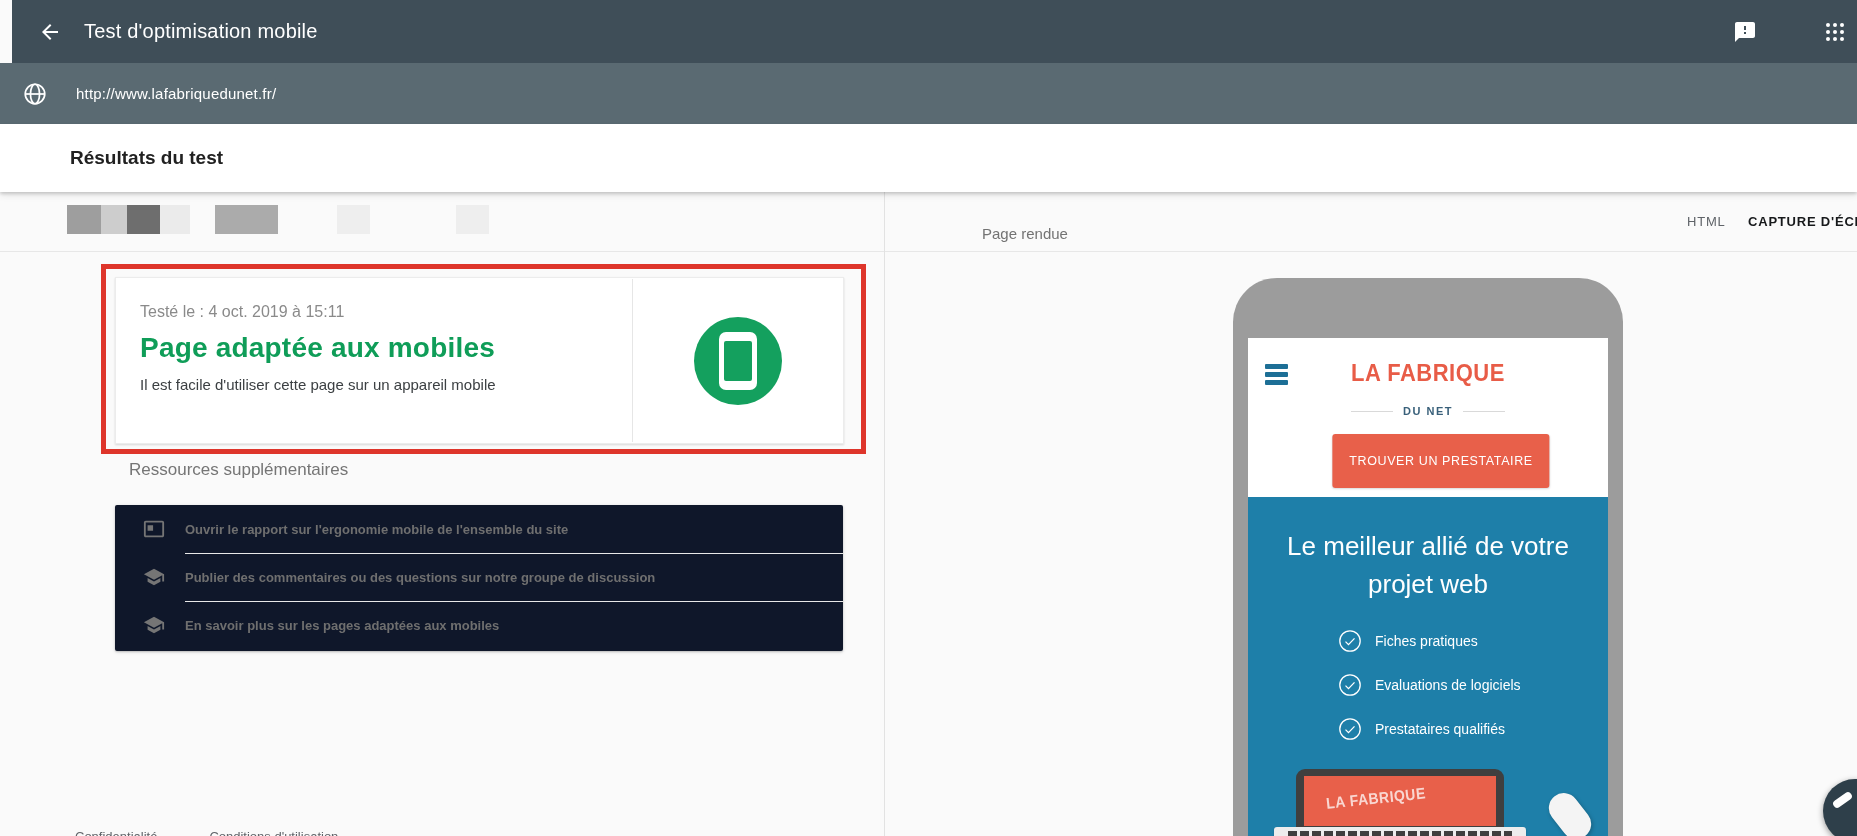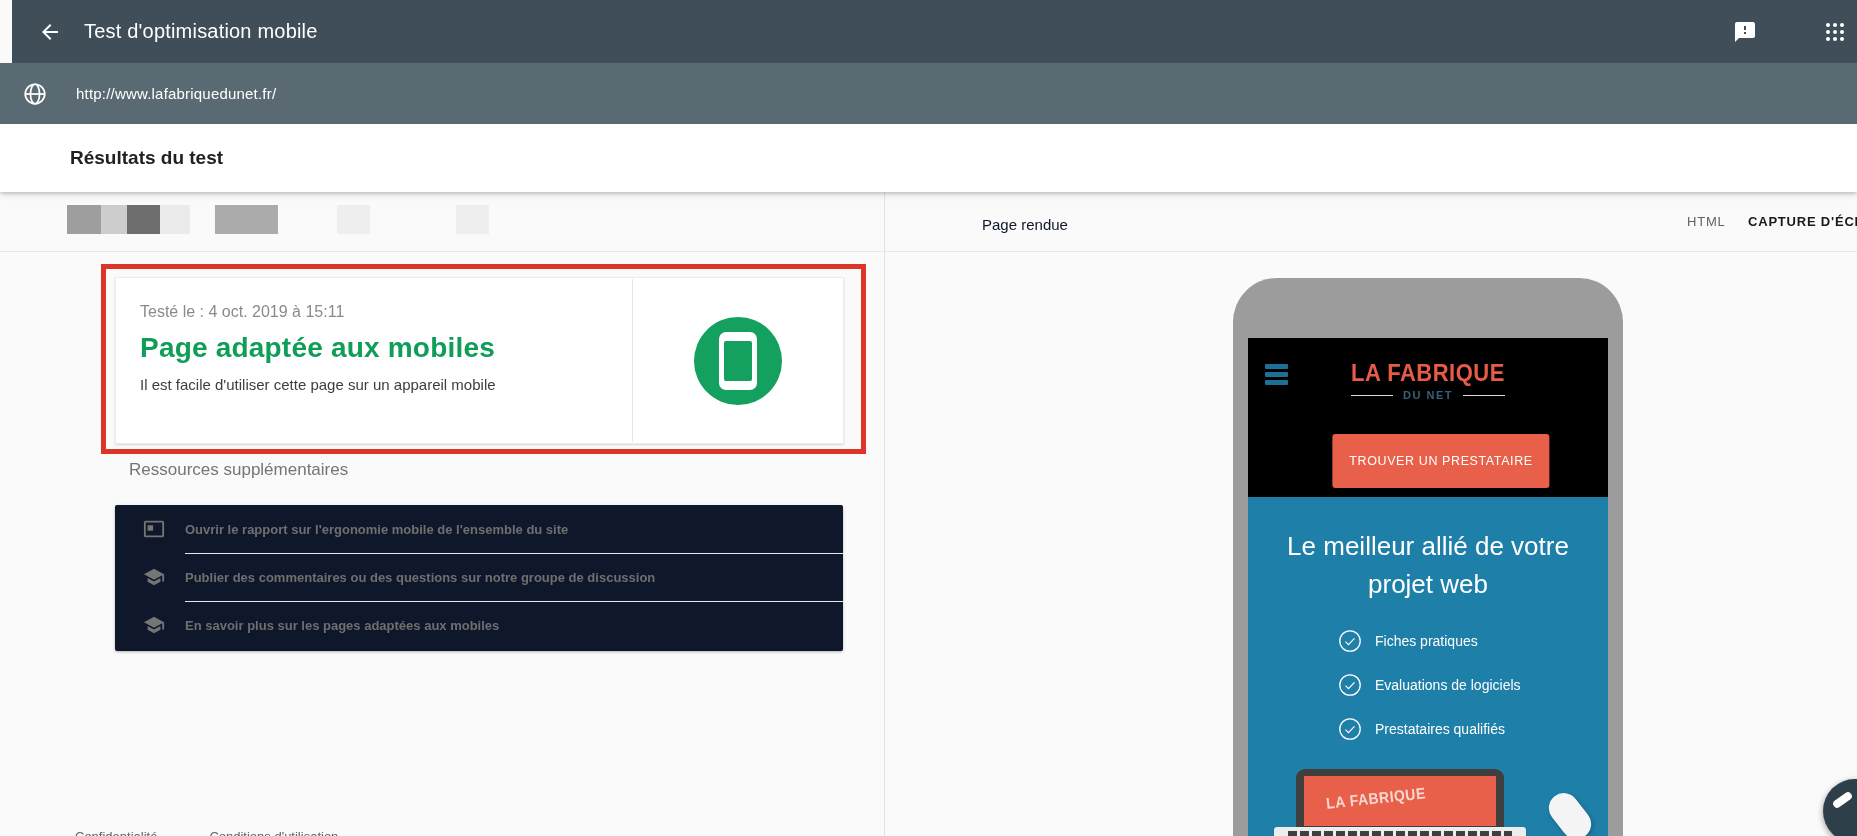--- a/index.html
+++ b/index.html
@@ -48,32 +48,32 @@
   .resources-card{position:absolute;left:115px;top:505px;width:728px;height:146px;background:#0f172a;
     border-radius:2px;box-shadow:0 1px 2px rgba(0,0,0,.2),0 1px 4px rgba(0,0,0,.1);font-weight:bold;}
   .res-row{height:48px;display:flex;align-items:center;cursor:pointer;position:relative;}
   .res-row + .res-row::before{content:"";position:absolute;left:70px;right:0;top:0;height:1px;background:#e8e8e8;}
   .res-icon{width:24px;margin-left:27px;display:flex;align-items:center;justify-content:center;}
   .res-label{font-size:13px;color:#6f6f6f;margin-left:19px;}
   
   .footer{position:absolute;left:75px;top:829px;font-size:13px;color:#5f6368;white-space:nowrap;}
   .footer a{color:#5f6368;text-decoration:none;margin-right:52px;cursor:pointer;}
   
-  .preview-label{position:absolute;left:982px;top:216px;font-size:15px;color:#0f172a;}
+  .preview-label{position:absolute;left:982px;top:225px;font-size:15px;color:#737373;}
   .tab{position:absolute;top:214px;font-size:13px;letter-spacing:.8px;white-space:nowrap;cursor:pointer;}
   .tab-html{left:1652px;color:#5f6368;margin-left:35px;}
   .tab-capture{left:1748px;color:#17191b;font-weight:bold;}
   
   .bezel{position:absolute;left:1233px;top:278px;width:390px;height:558px;background:#9c9c9c;border-radius:44px 44px 0 0;}
-  .pscreen{position:absolute;left:15px;top:60px;width:360px;height:498px;background:#000000;overflow:hidden;}
+  .pscreen{position:absolute;left:15px;top:60px;width:360px;height:498px;background:#ffffff;overflow:hidden;}
   .hamburger{position:absolute;left:17px;top:26px;cursor:default;}
   .hamburger div{width:23px;height:5px;background:#1d6f96;border-radius:1px;margin-bottom:3px;}
   .site-logo{position:absolute;left:0;top:22px;width:100%;text-align:center;}
   .logo-l1{font-size:22px;font-weight:bold;color:#e85c47;letter-spacing:.5px;transform:scaleY(1.08);display:inline-block;}
-  .logo-l2{margin-top:3px;font-size:11px;font-weight:bold;color:#39607a;letter-spacing:1.5px;display:flex;align-items:center;justify-content:center;gap:10px;}
+  .logo-l2{margin-top:19px;font-size:11px;font-weight:bold;color:#39607a;letter-spacing:1.5px;display:flex;align-items:center;justify-content:center;gap:10px;}
   .logo-l2::before,.logo-l2::after{content:"";width:42px;height:1px;background:#d9d9d9;}
   .cta-btn{position:absolute;left:50%;top:96px;transform:translateX(-44%);background:#e8604a;color:#fff;
     font-size:12.5px;letter-spacing:.6px;padding:20px 17px;border-radius:3px;white-space:nowrap;box-shadow:0 1px 2px rgba(0,0,0,.15);}
   .hero{position:absolute;left:0;top:159px;width:360px;height:339px;background:#1e7fa9;overflow:hidden;}
   .hero-title{margin:30px 28px 0;color:#fff;font-size:26px;line-height:38px;text-align:center;font-weight:400;}
   .features{margin-top:26px;padding-left:90px;}
   .feature{display:flex;align-items:center;margin-bottom:20px;}
   .feature-label{color:#fff;font-size:14px;margin-left:13px;}
   
   .laptop{position:absolute;left:26px;top:272px;width:252px;height:80px;}

